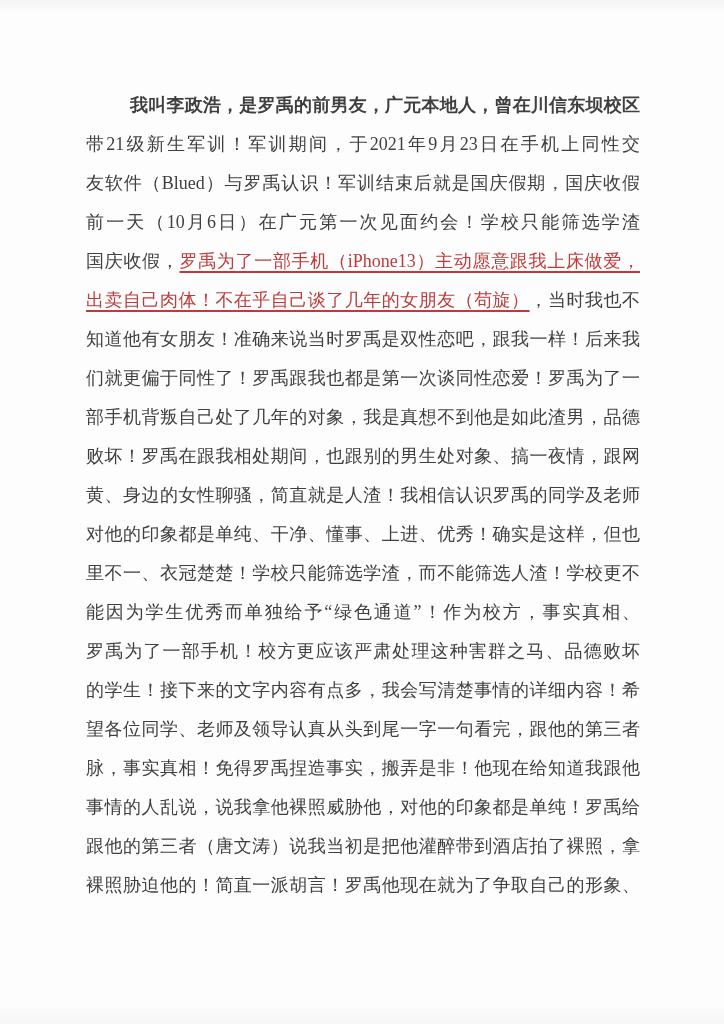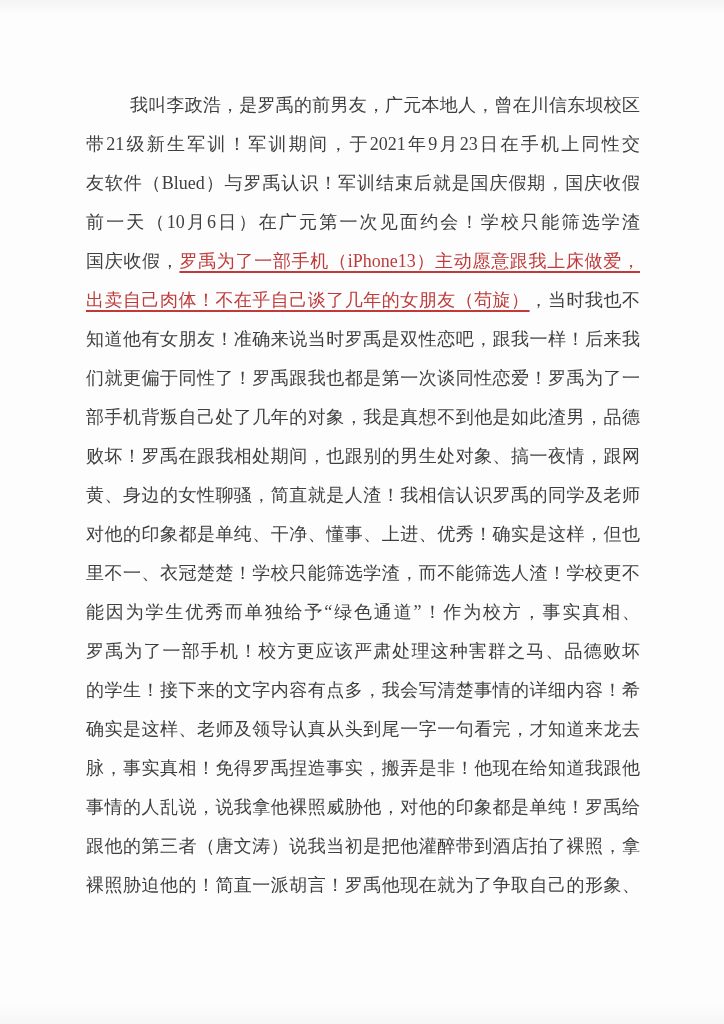--- a/index.html
+++ b/index.html
@@ -29,21 +29,21 @@
     line-height:39px;
     font-size:18px;
     color:var(--ink);
     text-align:justify;
     text-align-last:justify;
     -moz-text-align-last:justify;
     overflow:hidden;
     white-space:normal;
     letter-spacing:0;
   }
-  .line.indent{ text-indent:44px; }
+  .line.indent{ text-indent:44px;font-weight:bold; }
   .seg{ color:var(--ink); }
   .seg.em{
     color:var(--em);
     text-decoration:underline;
     text-decoration-color:var(--em);
     text-decoration-thickness:1.5px;
     text-underline-offset:4px;
   }
 </style>
 </head>
@@ -60,19 +60,19 @@
       <div class="line"><span class="seg">知道他有女朋友！准确来说当时罗禹是双性恋吧，跟我一样！后来我</span></div>
       <div class="line"><span class="seg">们就更偏于同性了！罗禹跟我也都是第一次谈同性恋爱！罗禹为了一</span></div>
       <div class="line"><span class="seg">部手机背叛自己处了几年的对象，我是真想不到他是如此渣男，品德</span></div>
       <div class="line"><span class="seg">败坏！罗禹在跟我相处期间，也跟别的男生处对象、搞一夜情，跟网</span></div>
       <div class="line"><span class="seg">黄、身边的女性聊骚，简直就是人渣！我相信认识罗禹的同学及老师</span></div>
       <div class="line"><span class="seg">对他的印象都是单纯、干净、懂事、上进、优秀！确实是这样，但也</span></div>
       <div class="line"><span class="seg">里不一、衣冠楚楚！学校只能筛选学渣，而不能筛选人渣！学校更不</span></div>
       <div class="line"><span class="seg">能因为学生优秀而单独给予“绿色通道”！作为校方，事实真相、</span></div>
       <div class="line"><span class="seg">罗禹为了一部手机！校方更应该严肃处理这种害群之马、品德败坏</span></div>
       <div class="line"><span class="seg">的学生！接下来的文字内容有点多，我会写清楚事情的详细内容！希</span></div>
-      <div class="line"><span class="seg">确实是这样、老师及领导认真从头到尾一字一句看完，才知道来龙去</span></div>
+      <div class="line"><span class="seg">望各位同学、老师及领导认真从头到尾一字一句看完，跟他的第三者</span></div>
       <div class="line"><span class="seg">脉，事实真相！免得罗禹捏造事实，搬弄是非！他现在给知道我跟他</span></div>
       <div class="line"><span class="seg">事情的人乱说，说我拿他裸照威胁他，对他的印象都是单纯！罗禹给我</span></div>
       <div class="line"><span class="seg">跟他的第三者（唐文涛）说我当初是把他灌醉带到酒店拍了裸照，拿</span></div>
       <div class="line"><span class="seg">裸照胁迫他的！简直一派胡言！罗禹他现在就为了争取自己的形象、</span></div>
     </div>
 </div>
 
 </body></html>

